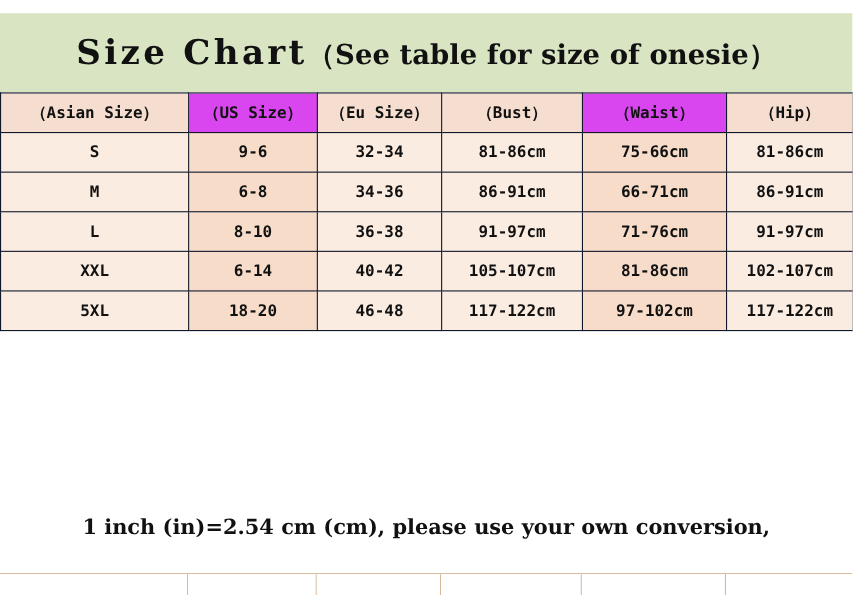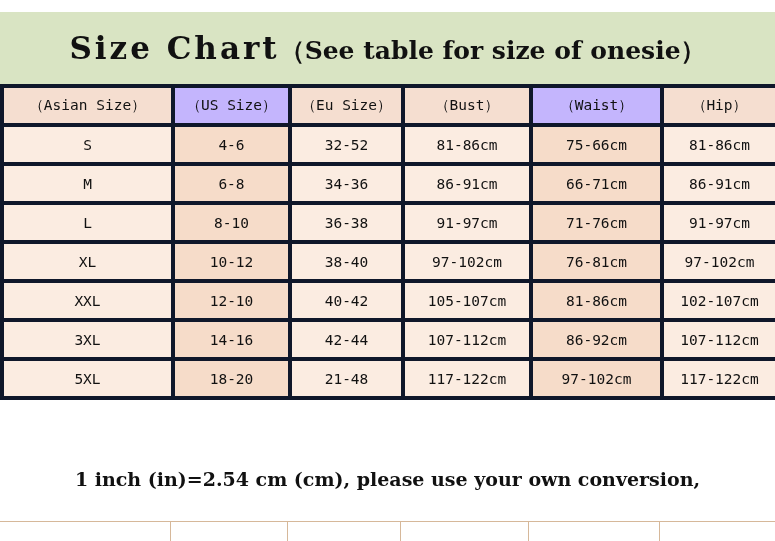--- a/index.html
+++ b/index.html
@@ -54,36 +54,36 @@
   table.size-table {
     position: absolute;
     left: 0;
     top: 84px;
     width: 775px;
     border-collapse: collapse;
     table-layout: fixed;
     font-family: "DejaVu Sans Mono", monospace;
   }
   table.size-table td, table.size-table th {
-    border: 4px solid #0f172a;
+    border: 1px solid #0f172a;
     text-align: center;
     vertical-align: middle;
     font-size: 14.5px;
     color: #111111;
     padding: 0;
     height: 35px;
-    font-weight: normal;
+    font-weight: bold;
   }
   thead th {
     height: 36px;
     font-size: 15px;
     background: #f5ded0;
   }
   thead th.alt {
-    background: #c4b5fd;
+    background: #d946ef;
   }
   tbody td {
     background: #fbece1;
   }
   tbody td.alt {
     background: #f6dcc9;
   }
 
   
   .footer-note {
@@ -153,22 +153,22 @@
         <th class="alt">（US Size）</th>
         <th>（Eu Size）</th>
         <th>（Bust）</th>
         <th class="alt">（Waist）</th>
         <th>（Hip）</th>
       </tr>
     </thead>
     <tbody>
       <tr>
         <td>S</td>
-        <td class="alt">4-6</td>
-        <td>32-52</td>
+        <td class="alt">9-6</td>
+        <td>32-34</td>
         <td>81-86cm</td>
         <td class="alt">75-66cm</td>
         <td>81-86cm</td>
       </tr>
       <tr>
         <td>M</td>
         <td class="alt">6-8</td>
         <td>34-36</td>
         <td>86-91cm</td>
         <td class="alt">66-71cm</td>
@@ -176,47 +176,31 @@
       </tr>
       <tr>
         <td>L</td>
         <td class="alt">8-10</td>
         <td>36-38</td>
         <td>91-97cm</td>
         <td class="alt">71-76cm</td>
         <td>91-97cm</td>
       </tr>
       <tr>
-        <td>XL</td>
-        <td class="alt">10-12</td>
-        <td>38-40</td>
-        <td>97-102cm</td>
-        <td class="alt">76-81cm</td>
-        <td>97-102cm</td>
-      </tr>
-      <tr>
         <td>XXL</td>
-        <td class="alt">12-10</td>
+        <td class="alt">6-14</td>
         <td>40-42</td>
         <td>105-107cm</td>
         <td class="alt">81-86cm</td>
         <td>102-107cm</td>
       </tr>
       <tr>
-        <td>3XL</td>
-        <td class="alt">14-16</td>
-        <td>42-44</td>
-        <td>107-112cm</td>
-        <td class="alt">86-92cm</td>
-        <td>107-112cm</td>
-      </tr>
-      <tr>
         <td>5XL</td>
         <td class="alt">18-20</td>
-        <td>21-48</td>
+        <td>46-48</td>
         <td>117-122cm</td>
         <td class="alt">97-102cm</td>
         <td>117-122cm</td>
       </tr>
     </tbody>
   </table>
 
   <div class="footer-note">
     <div class="footer-line">1 inch (in)=2.54 cm (cm), please use your own conversion,</div>
   </div>

